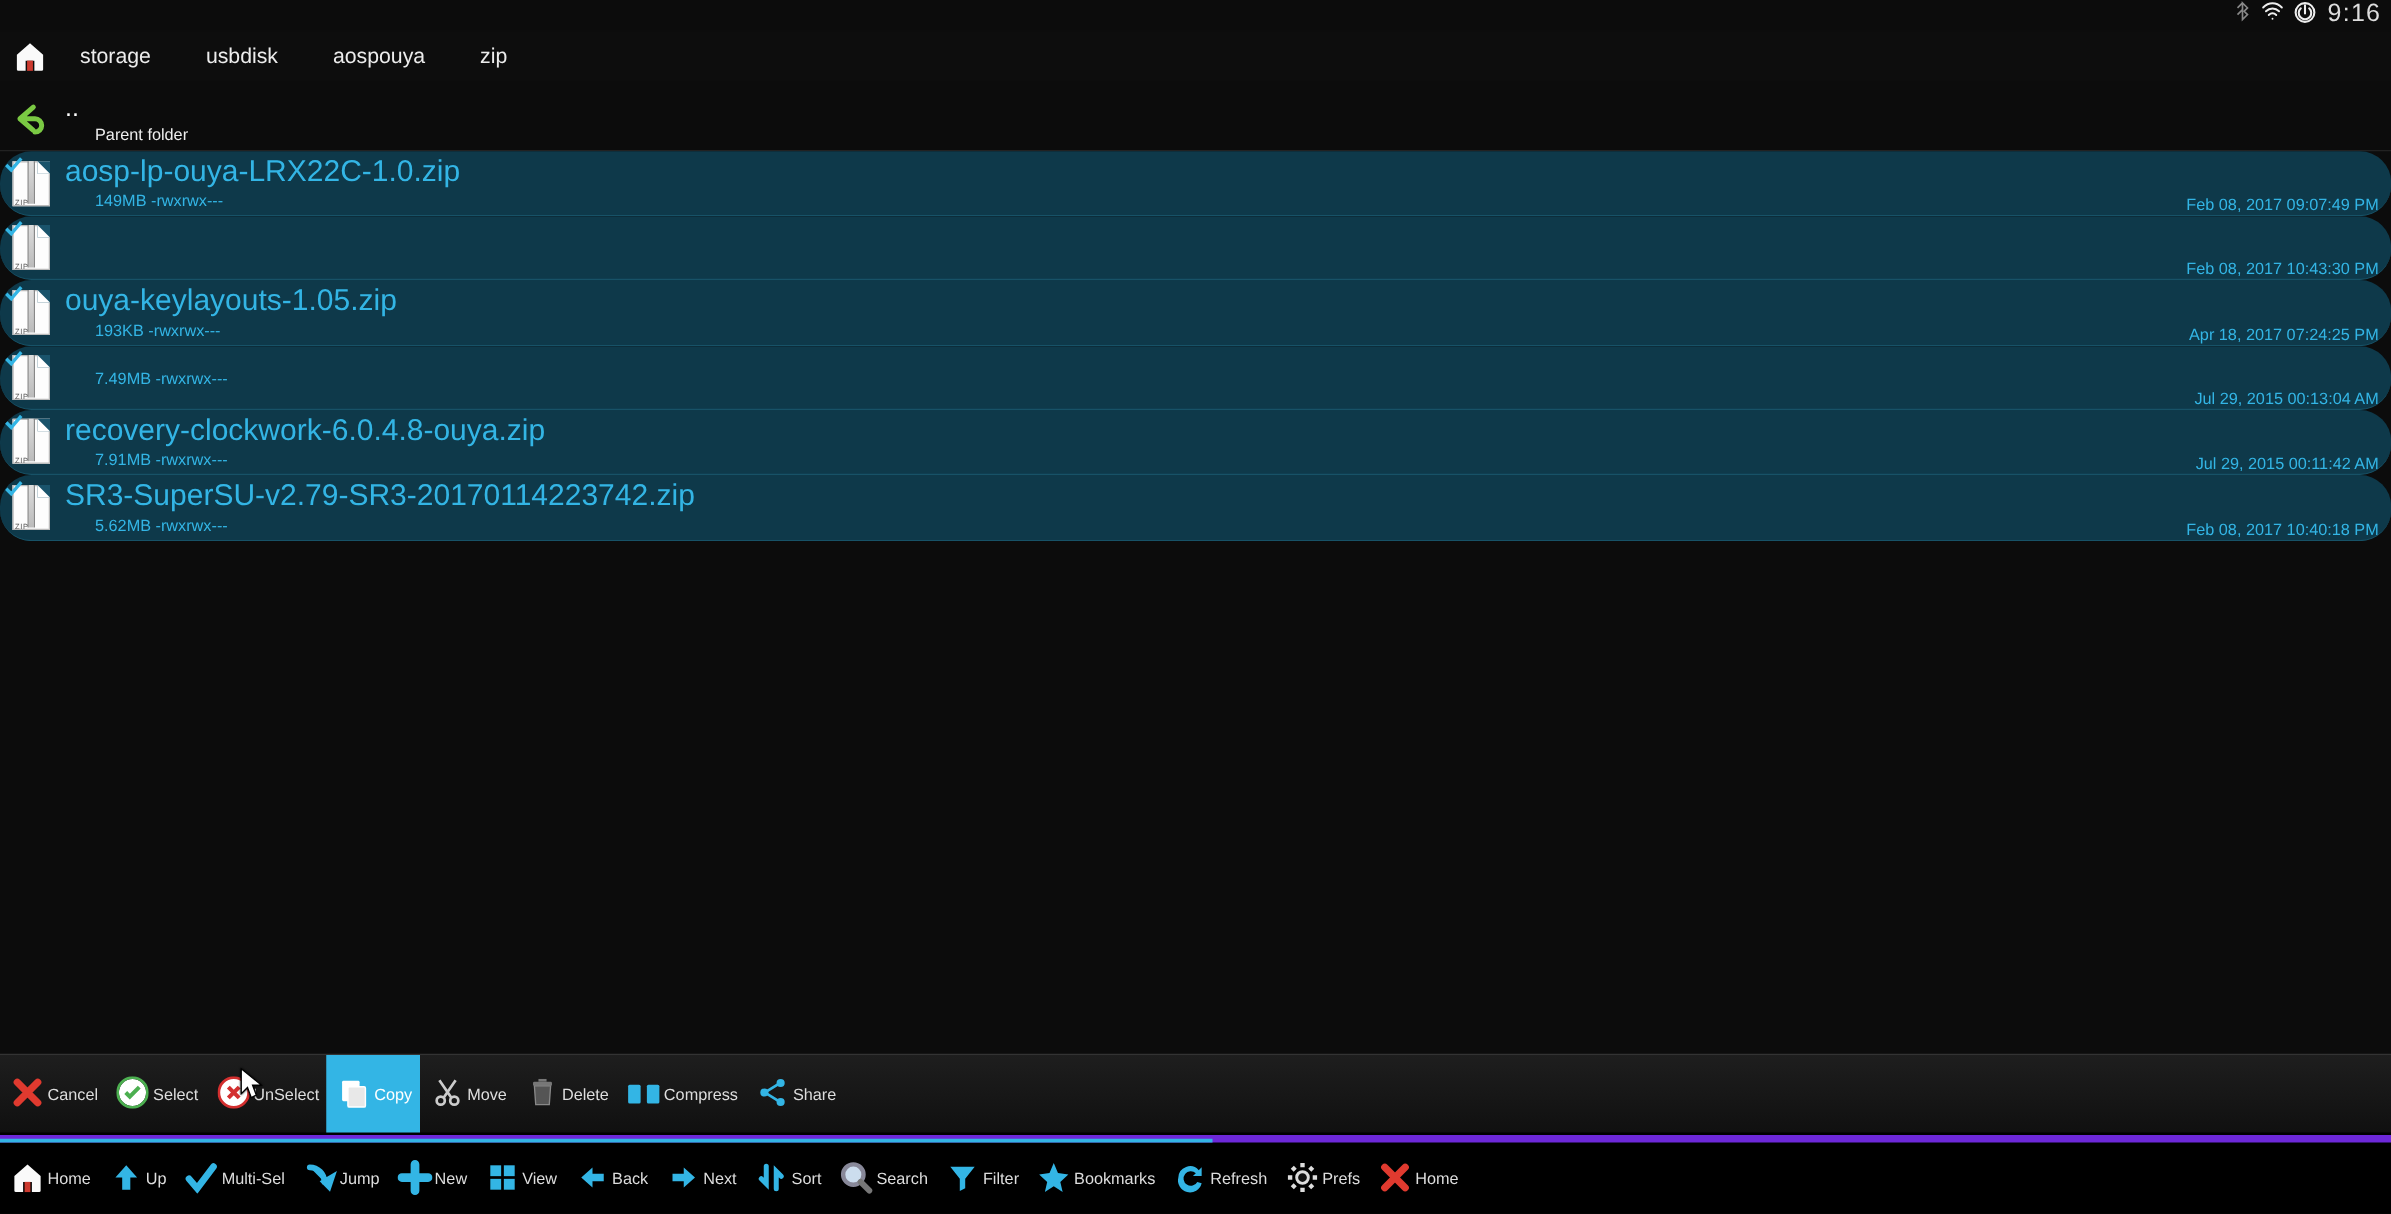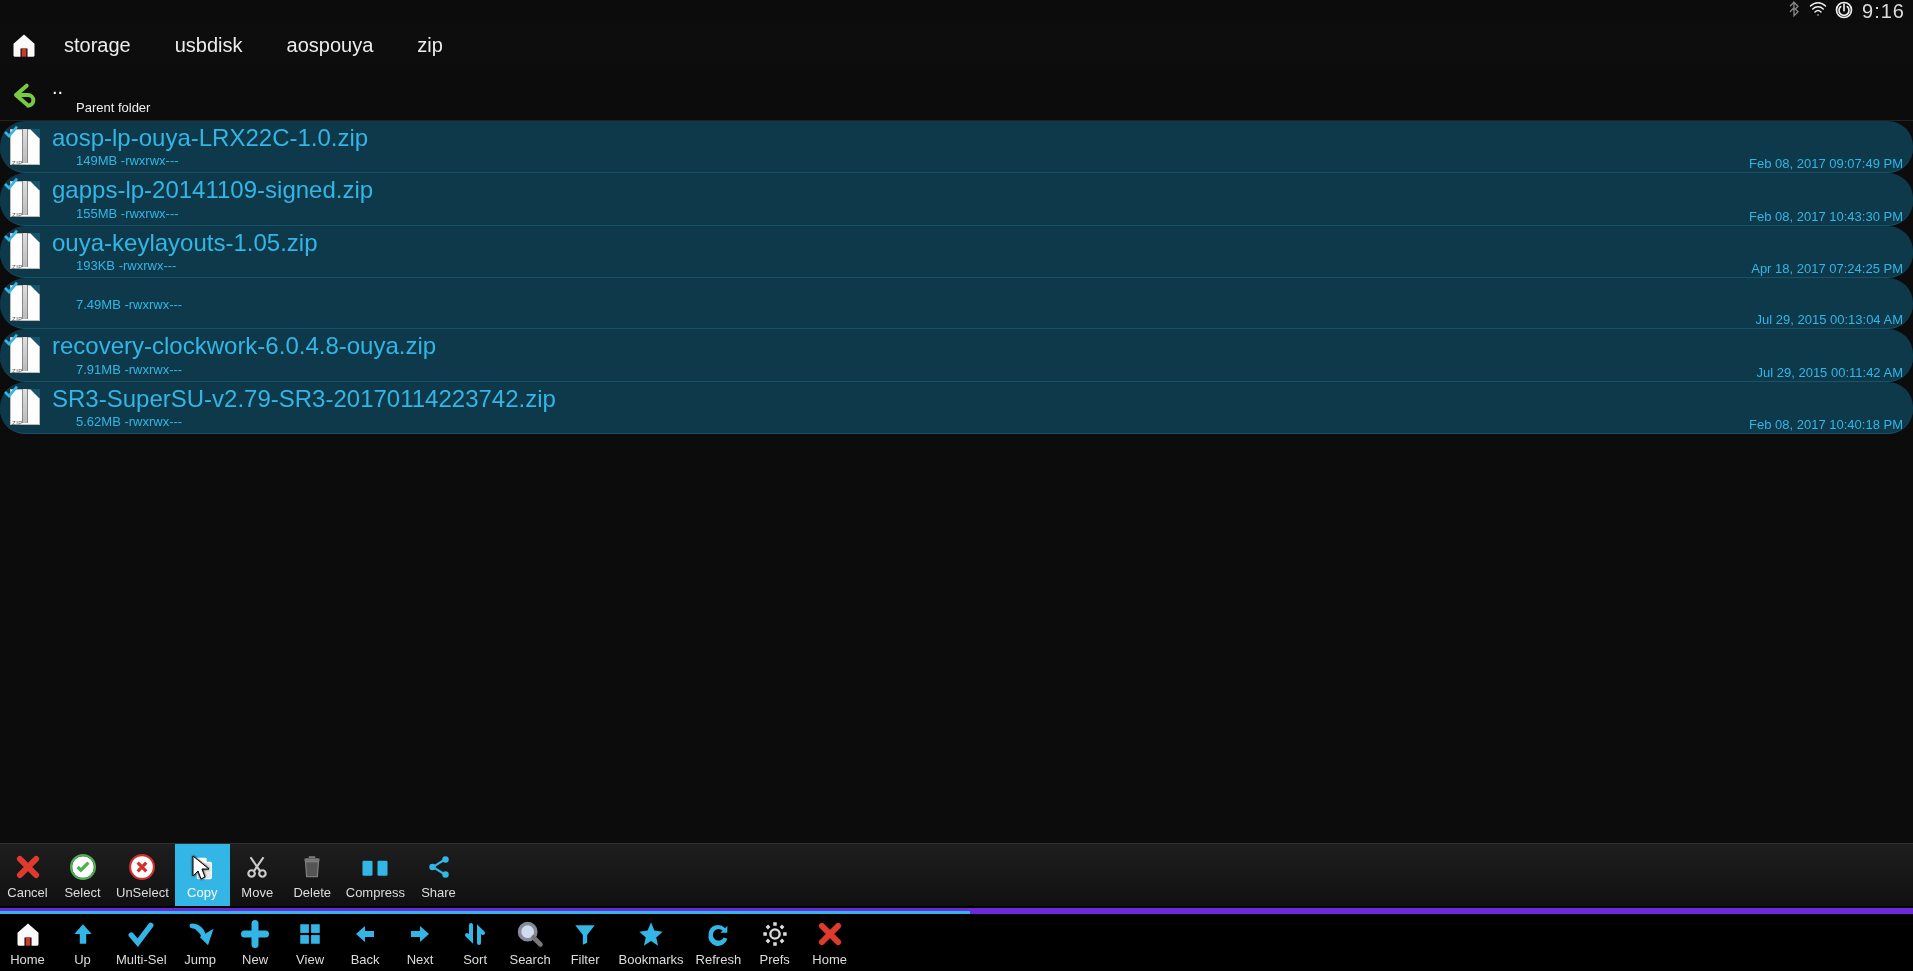--- a/index.html
+++ b/index.html
@@ -2,42 +2,42 @@
 <html><head>
 <meta charset="utf-8">
 <style>
   * { margin: 0; padding: 0; box-sizing: border-box; }
   html, body { width: 1913px; height: 971px; background: #0c0c0c; font-family: "Droid Sans", "Segoe UI", Arial, sans-serif; color: #ddd; overflow: hidden; }
   .status-bar { height: 25px; display: flex; justify-content: flex-end; align-items: flex-start; gap: 6px; padding-right: 8px; font-size: 18px; color: #ddd; }
   .status-bar .clock { font-size: 20px; letter-spacing: 1px; margin-left: 2px;}
   .status-bar svg { display:block; }
   .breadcrumb { height: 40px; display: flex; align-items: center; gap: 0; padding-left: 6px; background:#0d0d0d;}
   .breadcrumb .home-btn { width: 36px; height: 32px; display:flex; align-items:center; justify-content:center; }
-  .breadcrumb .crumb { color: #ececec; font-size: 20px; padding: 6px 22px 6px 22px; position:relative; }
+  .breadcrumb .crumb { color: #ececec; font-size: 17px; padding: 6px 22px 6px 22px; position:relative; }
   .file-area { position: absolute; top: 70px; bottom: 130px; left:0; right:0; overflow:hidden; }
   .row { display:flex; align-items:center; min-height:51px; border-bottom:1px solid #222; position:relative; padding:4px 8px 4px 6px; }
   .row.selected { background:#0e394a; border-bottom:1px solid #175267;border-radius:25px; }
   .row:not(.selected) { background:#0c0c0c; }
   .row .icon-cell { width:46px; display:flex; align-items:center; justify-content:flex-start; }
   .row .text-cell { flex:1; display:flex; flex-direction:column; }
   .row .file-name { font-size:24px; color:#33b5e5; font-weight:400; line-height:1.1; }
   .row.parent .file-name { color:#fff; font-size:20px; }
   .row .sub { font-size:13px; color:#33b5e5; margin-top:2px;margin-left:24px; }
   .row.parent .sub { color:#eee; }
   .row .date { position:absolute; right:10px; bottom:1px; font-size:13px; color:#33b5e5; }
   .zip-icon { width:40px; height:40px; position:relative; }
   .zip-icon .page { position:absolute; left:4px; top:2px; width:30px; height:36px; background:#fdfdfd; border:1px solid #bbb; }
   .zip-icon .page:before { content:''; position:absolute; right:-1px; top:-1px; width:0; height:0; border-top:10px solid #19536b; border-left:10px solid #fff; }
   .zip-icon .zipper { position:absolute; left:16px; top:2px; width:6px; height:34px; background:linear-gradient(#ddd,#bbb); border-left:1px solid #888; border-right:1px solid #888;}
   .zip-icon .lbl { position:absolute; left:6px; bottom:1px; font-size:6px; color:#555; letter-spacing:0.5px;}
   .zip-icon .check { position:absolute; left:-3px; top:-3px; }
   .toolbar-1, .toolbar-2 { position:absolute; left:0; right:0; height:65px; display:flex; align-items:center; }
   .toolbar-1 { bottom:63px; background:linear-gradient(#1e1e1e,#101010); border-top:1px solid #333; border-bottom:2px solid #000; }
   .toolbar-2 { bottom:0; height:63px; background:#000; border-top:6px solid #6d28d9;}
-  .tb-btn { display:flex; flex-direction:column; align-items:center; justify-content:center; height:100%; min-width:55px; padding:0 6px; font-size:13px; color:#ddd; }
+  .tb-btn { display:flex; flex-direction:row; align-items:center; justify-content:center; height:100%; min-width:55px; padding:0 6px; font-size:13px; color:#ddd; }
   .tb-btn .icon-slot { width:32px; height:32px; display:flex; align-items:center; justify-content:center; margin-bottom:2px;}
   .tb-btn.selected { background:#33b5e5; color:#fff;}
   .indicator { position:absolute; top:-3px; left:0; width:970px; height:3px; background:#33b5e5; }
   .cursor { position:absolute; left:192px; bottom:84px; z-index:50; }
   .cursor svg { filter: drop-shadow(0 0 1px #000); }
 </style>
 </head>
 <body>
 
 <div class="status-bar">
@@ -108,24 +108,20 @@
     <div class="icon-cell">
       <div class="zip-icon">
           <div class="page"></div>
           <div class="zipper"></div>
           <span class="lbl">ZIP</span>
         <svg class="check" width="16" height="16" viewBox="0 0 24 24">
             <path d="M3 12l6 6L21 4" stroke="#33b5e5" stroke-width="4" fill="none"></path>
           </svg>
       </div>
     </div>
-    <div class="text-cell">
-      <span class="file-name">gapps-lp-20141109-signed.zip</span>
-      <span class="sub">155MB -rwxrwx---</span>
-    </div>
     <span class="date">Feb 08, 2017 10:43:30 PM</span>
   </div>
 
   <div class="row selected">
     <div class="icon-cell">
       <div class="zip-icon">
           <div class="page"></div>
           <div class="zipper"></div>
           <span class="lbl">ZIP</span>
         <svg class="check" width="16" height="16" viewBox="0 0 24 24">

